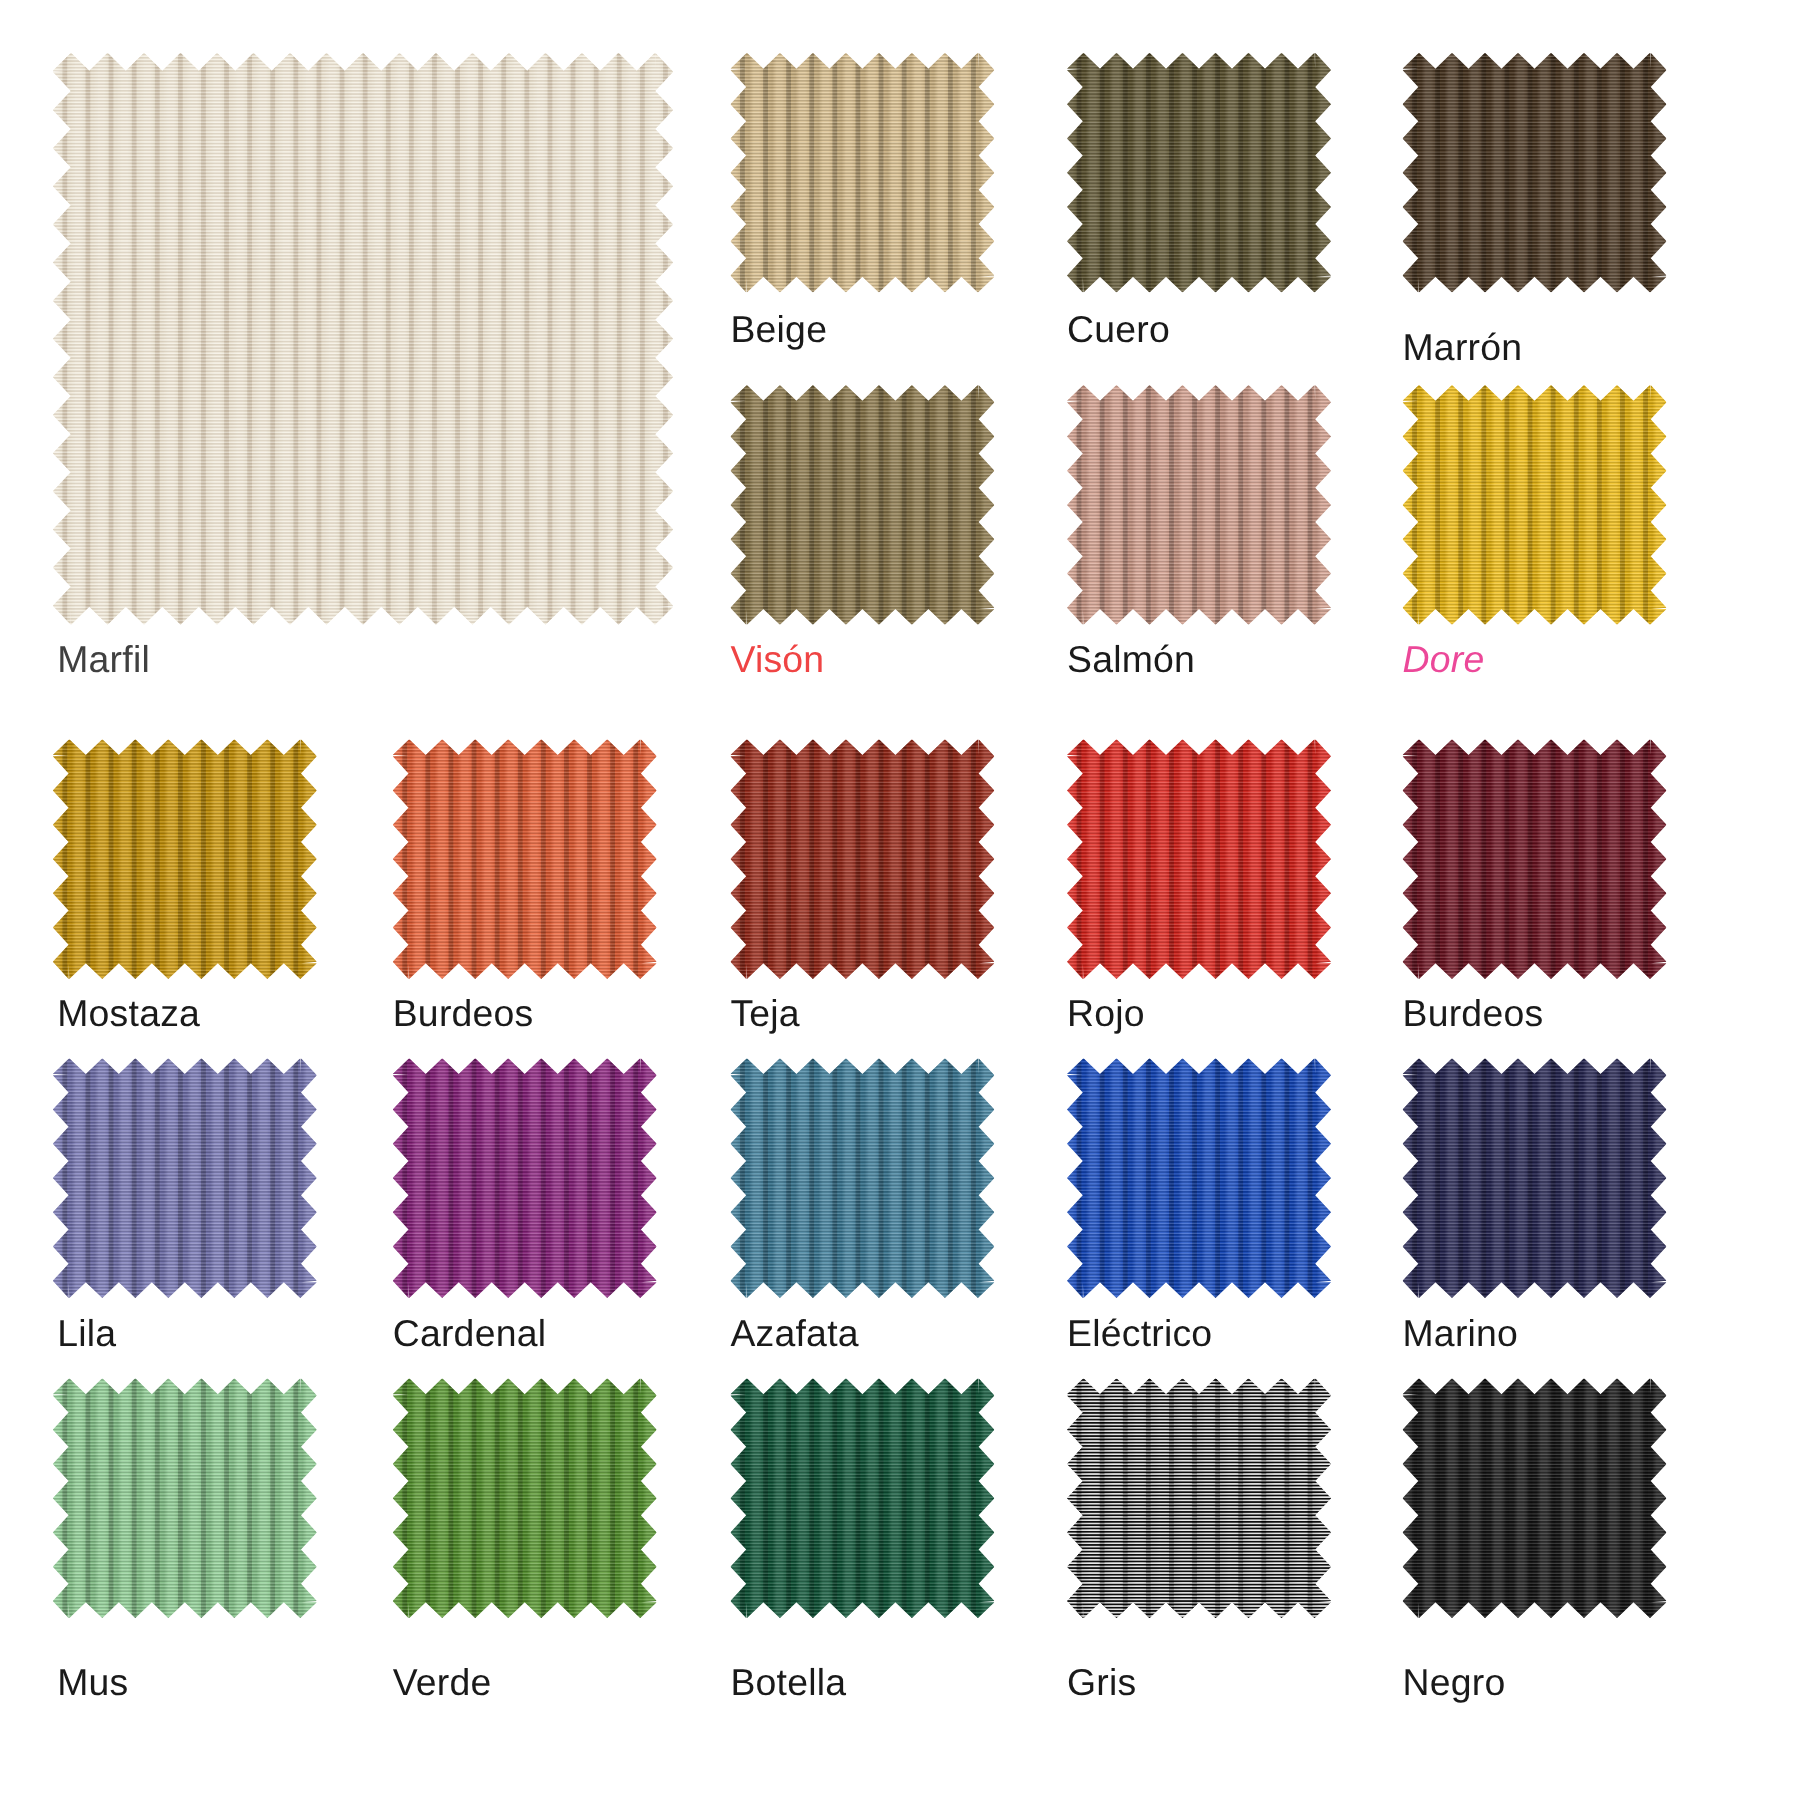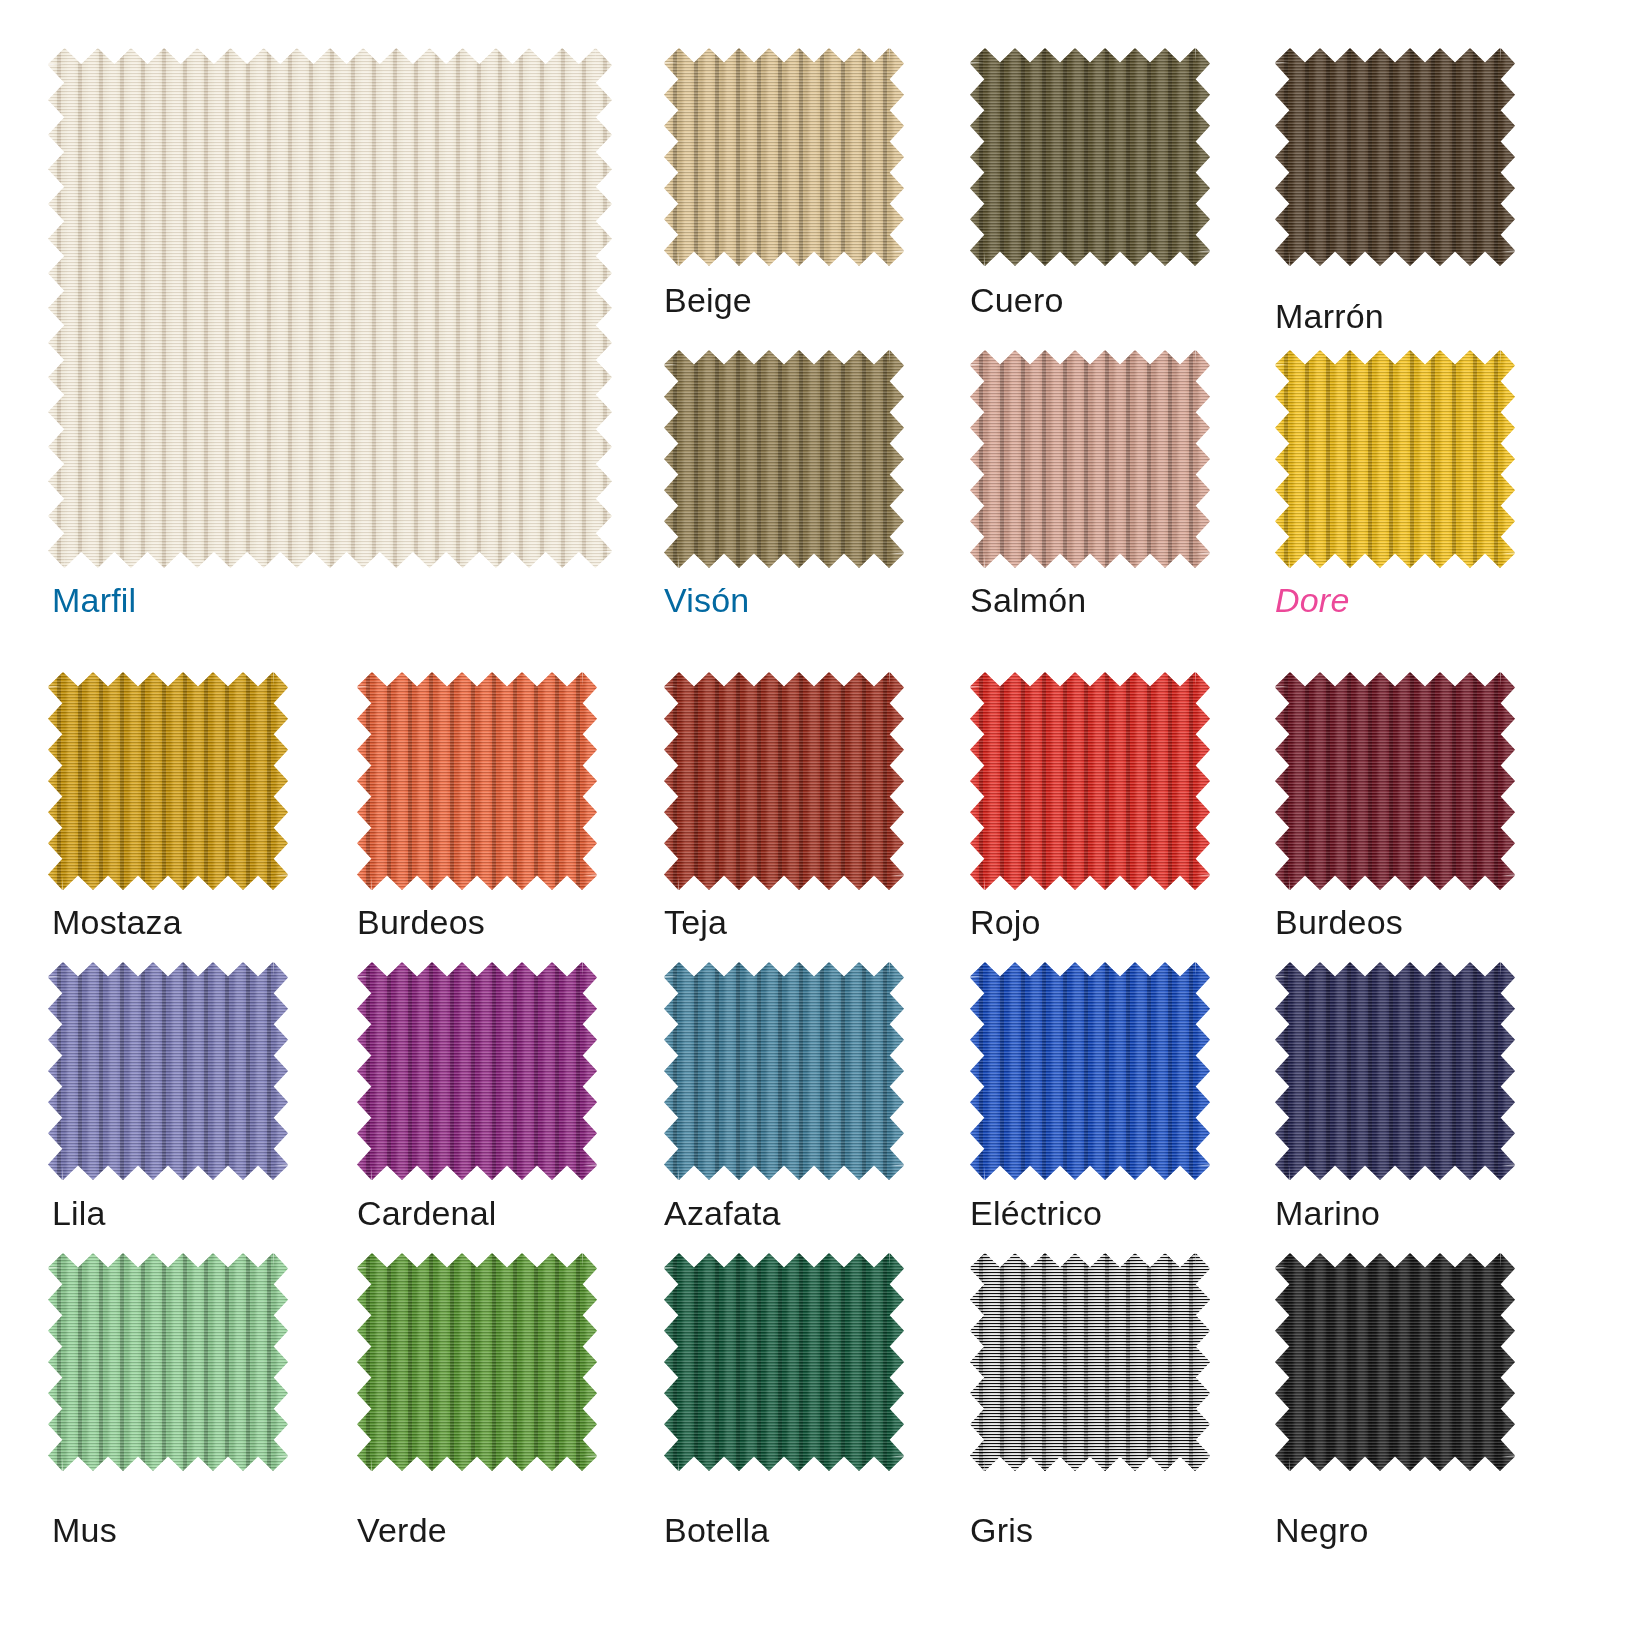--- a/index.html
+++ b/index.html
@@ -140,37 +140,37 @@
     white-space: nowrap;
   }
 </style>
 </head>
 <body>
 
 <div id="swatch-board" style="background: rgb(255, 255, 255);">
     <div class="swatch-cell" style="left: 48px; top: 48px; width: 564px;">
       <div class="swatch-fabric pale" style="--base: #efe8d6; --pink-clip: polygon(0.000% 3.138%,2.941% 0.000%,5.882% 3.138%,8.824% 0.000%,11.765% 3.138%,14.706% 0.000%,17.647% 3.138%,20.588% 0.000%,23.529% 3.138%,26.471% 0.000%,29.412% 3.138%,32.353% 0.000%,35.294% 3.138%,38.235% 0.000%,41.176% 3.138%,44.118% 0.000%,47.059% 3.138%,50.000% 0.000%,52.941% 3.138%,55.882% 0.000%,58.824% 3.138%,61.765% 0.000%,64.706% 3.138%,67.647% 0.000%,70.588% 3.138%,73.529% 0.000%,76.471% 3.138%,79.412% 0.000%,82.353% 3.138%,85.294% 0.000%,88.235% 3.138%,91.176% 0.000%,94.118% 3.138%,97.059% 0.000%,97.106% 3.138%,97.106% 0.000%,100.000% 3.333%,97.106% 6.667%,100.000% 10.000%,97.106% 13.333%,100.000% 16.667%,97.106% 20.000%,100.000% 23.333%,97.106% 26.667%,100.000% 30.000%,97.106% 33.333%,100.000% 36.667%,97.106% 40.000%,100.000% 43.333%,97.106% 46.667%,100.000% 50.000%,97.106% 53.333%,100.000% 56.667%,97.106% 60.000%,100.000% 63.333%,97.106% 66.667%,100.000% 70.000%,97.106% 73.333%,100.000% 76.667%,97.106% 80.000%,100.000% 83.333%,97.106% 86.667%,100.000% 90.000%,97.106% 93.333%,100.000% 96.667%,97.106% 96.862%,100.000% 96.862%,97.059% 100.000%,94.118% 96.862%,91.176% 100.000%,88.235% 96.862%,85.294% 100.000%,82.353% 96.862%,79.412% 100.000%,76.471% 96.862%,73.529% 100.000%,70.588% 96.862%,67.647% 100.000%,64.706% 96.862%,61.765% 100.000%,58.824% 96.862%,55.882% 100.000%,52.941% 96.862%,50.000% 100.000%,47.059% 96.862%,44.118% 100.000%,41.176% 96.862%,38.235% 100.000%,35.294% 96.862%,32.353% 100.000%,29.412% 96.862%,26.471% 100.000%,23.529% 96.862%,20.588% 100.000%,17.647% 96.862%,14.706% 100.000%,11.765% 96.862%,8.824% 100.000%,5.882% 96.862%,2.941% 100.000%,2.894% 96.862%,2.894% 100.000%,0.000% 96.667%,2.894% 93.333%,0.000% 90.000%,2.894% 86.667%,0.000% 83.333%,2.894% 80.000%,0.000% 76.667%,2.894% 73.333%,0.000% 70.000%,2.894% 66.667%,0.000% 63.333%,2.894% 60.000%,0.000% 56.667%,2.894% 53.333%,0.000% 50.000%,2.894% 46.667%,0.000% 43.333%,2.894% 40.000%,0.000% 36.667%,2.894% 33.333%,0.000% 30.000%,2.894% 26.667%,0.000% 23.333%,2.894% 20.000%,0.000% 16.667%,2.894% 13.333%,0.000% 10.000%,2.894% 6.667%,0.000% 3.333%,2.894% 3.138%); height: 520px;"></div>
     </div>
-    <div class="swatch-label" style="position: absolute; left: 52px; top: 583px; color: #0369a1;">Marfil</div>
+    <div class="swatch-label" style="position: absolute; left: 52px; top: 583px; color: #404040;">Marfil</div>
     <div class="swatch-cell" style="left: 664px; top: 48px; width: 240px;">
       <div class="swatch-fabric" style="--base: #ddc18d; --pink-clip: polygon(0.000% 6.606%,6.250% 0.000%,12.500% 6.606%,18.750% 0.000%,25.000% 6.606%,31.250% 0.000%,37.500% 6.606%,43.750% 0.000%,50.000% 6.606%,56.250% 0.000%,62.500% 6.606%,68.750% 0.000%,75.000% 6.606%,81.250% 0.000%,87.500% 6.606%,93.750% 0.000%,94.000% 6.606%,94.000% 0.000%,100.000% 7.143%,94.000% 14.286%,100.000% 21.429%,94.000% 28.571%,100.000% 35.714%,94.000% 42.857%,100.000% 50.000%,94.000% 57.143%,100.000% 64.286%,94.000% 71.429%,100.000% 78.571%,94.000% 85.714%,100.000% 92.857%,94.000% 93.394%,100.000% 93.394%,93.750% 100.000%,87.500% 93.394%,81.250% 100.000%,75.000% 93.394%,68.750% 100.000%,62.500% 93.394%,56.250% 100.000%,50.000% 93.394%,43.750% 100.000%,37.500% 93.394%,31.250% 100.000%,25.000% 93.394%,18.750% 100.000%,12.500% 93.394%,6.250% 100.000%,6.000% 93.394%,6.000% 100.000%,0.000% 92.857%,6.000% 85.714%,0.000% 78.571%,6.000% 71.429%,0.000% 64.286%,6.000% 57.143%,0.000% 50.000%,6.000% 42.857%,0.000% 35.714%,6.000% 28.571%,0.000% 21.429%,6.000% 14.286%,0.000% 7.143%,6.000% 6.606%); height: 218px;"></div>
     </div>
     <div class="swatch-label" style="position: absolute; left: 664px; top: 283px; color: rgb(26, 26, 26);">Beige</div>
     <div class="swatch-cell" style="left: 970px; top: 48px; width: 240px;">
       <div class="swatch-fabric" style="--base: #5f5530; --pink-clip: polygon(0.000% 6.606%,6.250% 0.000%,12.500% 6.606%,18.750% 0.000%,25.000% 6.606%,31.250% 0.000%,37.500% 6.606%,43.750% 0.000%,50.000% 6.606%,56.250% 0.000%,62.500% 6.606%,68.750% 0.000%,75.000% 6.606%,81.250% 0.000%,87.500% 6.606%,93.750% 0.000%,94.000% 6.606%,94.000% 0.000%,100.000% 7.143%,94.000% 14.286%,100.000% 21.429%,94.000% 28.571%,100.000% 35.714%,94.000% 42.857%,100.000% 50.000%,94.000% 57.143%,100.000% 64.286%,94.000% 71.429%,100.000% 78.571%,94.000% 85.714%,100.000% 92.857%,94.000% 93.394%,100.000% 93.394%,93.750% 100.000%,87.500% 93.394%,81.250% 100.000%,75.000% 93.394%,68.750% 100.000%,62.500% 93.394%,56.250% 100.000%,50.000% 93.394%,43.750% 100.000%,37.500% 93.394%,31.250% 100.000%,25.000% 93.394%,18.750% 100.000%,12.500% 93.394%,6.250% 100.000%,6.000% 93.394%,6.000% 100.000%,0.000% 92.857%,6.000% 85.714%,0.000% 78.571%,6.000% 71.429%,0.000% 64.286%,6.000% 57.143%,0.000% 50.000%,6.000% 42.857%,0.000% 35.714%,6.000% 28.571%,0.000% 21.429%,6.000% 14.286%,0.000% 7.143%,6.000% 6.606%); height: 218px;"></div>
     </div>
     <div class="swatch-label" style="position: absolute; left: 970px; top: 283px; color: rgb(26, 26, 26);">Cuero</div>
     <div class="swatch-cell" style="left: 1275px; top: 48px; width: 240px;">
       <div class="swatch-fabric" style="--base: #4b3620; --pink-clip: polygon(0.000% 6.606%,6.250% 0.000%,12.500% 6.606%,18.750% 0.000%,25.000% 6.606%,31.250% 0.000%,37.500% 6.606%,43.750% 0.000%,50.000% 6.606%,56.250% 0.000%,62.500% 6.606%,68.750% 0.000%,75.000% 6.606%,81.250% 0.000%,87.500% 6.606%,93.750% 0.000%,94.000% 6.606%,94.000% 0.000%,100.000% 7.143%,94.000% 14.286%,100.000% 21.429%,94.000% 28.571%,100.000% 35.714%,94.000% 42.857%,100.000% 50.000%,94.000% 57.143%,100.000% 64.286%,94.000% 71.429%,100.000% 78.571%,94.000% 85.714%,100.000% 92.857%,94.000% 93.394%,100.000% 93.394%,93.750% 100.000%,87.500% 93.394%,81.250% 100.000%,75.000% 93.394%,68.750% 100.000%,62.500% 93.394%,56.250% 100.000%,50.000% 93.394%,43.750% 100.000%,37.500% 93.394%,31.250% 100.000%,25.000% 93.394%,18.750% 100.000%,12.500% 93.394%,6.250% 100.000%,6.000% 93.394%,6.000% 100.000%,0.000% 92.857%,6.000% 85.714%,0.000% 78.571%,6.000% 71.429%,0.000% 64.286%,6.000% 57.143%,0.000% 50.000%,6.000% 42.857%,0.000% 35.714%,6.000% 28.571%,0.000% 21.429%,6.000% 14.286%,0.000% 7.143%,6.000% 6.606%); height: 218px;"></div>
     </div>
     <div class="swatch-label" style="position: absolute; left: 1275px; top: 283px; color: rgb(26, 26, 26); margin-top: 16px;">Marrón</div>
     <div class="swatch-cell" style="left: 664px; top: 350px; width: 240px;">
       <div class="swatch-fabric" style="--base: #8e7a4b; --pink-clip: polygon(0.000% 6.606%,6.250% 0.000%,12.500% 6.606%,18.750% 0.000%,25.000% 6.606%,31.250% 0.000%,37.500% 6.606%,43.750% 0.000%,50.000% 6.606%,56.250% 0.000%,62.500% 6.606%,68.750% 0.000%,75.000% 6.606%,81.250% 0.000%,87.500% 6.606%,93.750% 0.000%,94.000% 6.606%,94.000% 0.000%,100.000% 7.143%,94.000% 14.286%,100.000% 21.429%,94.000% 28.571%,100.000% 35.714%,94.000% 42.857%,100.000% 50.000%,94.000% 57.143%,100.000% 64.286%,94.000% 71.429%,100.000% 78.571%,94.000% 85.714%,100.000% 92.857%,94.000% 93.394%,100.000% 93.394%,93.750% 100.000%,87.500% 93.394%,81.250% 100.000%,75.000% 93.394%,68.750% 100.000%,62.500% 93.394%,56.250% 100.000%,50.000% 93.394%,43.750% 100.000%,37.500% 93.394%,31.250% 100.000%,25.000% 93.394%,18.750% 100.000%,12.500% 93.394%,6.250% 100.000%,6.000% 93.394%,6.000% 100.000%,0.000% 92.857%,6.000% 85.714%,0.000% 78.571%,6.000% 71.429%,0.000% 64.286%,6.000% 57.143%,0.000% 50.000%,6.000% 42.857%,0.000% 35.714%,6.000% 28.571%,0.000% 21.429%,6.000% 14.286%,0.000% 7.143%,6.000% 6.606%); height: 218px;"></div>
     </div>
-    <div class="swatch-label" style="position: absolute; left: 664px; top: 583px; color: #0369a1;">Visón</div>
+    <div class="swatch-label" style="position: absolute; left: 664px; top: 583px; color: #ef4444;">Visón</div>
     <div class="swatch-cell" style="left: 970px; top: 350px; width: 240px;">
       <div class="swatch-fabric" style="--base: #d7a18e; --pink-clip: polygon(0.000% 6.606%,6.250% 0.000%,12.500% 6.606%,18.750% 0.000%,25.000% 6.606%,31.250% 0.000%,37.500% 6.606%,43.750% 0.000%,50.000% 6.606%,56.250% 0.000%,62.500% 6.606%,68.750% 0.000%,75.000% 6.606%,81.250% 0.000%,87.500% 6.606%,93.750% 0.000%,94.000% 6.606%,94.000% 0.000%,100.000% 7.143%,94.000% 14.286%,100.000% 21.429%,94.000% 28.571%,100.000% 35.714%,94.000% 42.857%,100.000% 50.000%,94.000% 57.143%,100.000% 64.286%,94.000% 71.429%,100.000% 78.571%,94.000% 85.714%,100.000% 92.857%,94.000% 93.394%,100.000% 93.394%,93.750% 100.000%,87.500% 93.394%,81.250% 100.000%,75.000% 93.394%,68.750% 100.000%,62.500% 93.394%,56.250% 100.000%,50.000% 93.394%,43.750% 100.000%,37.500% 93.394%,31.250% 100.000%,25.000% 93.394%,18.750% 100.000%,12.500% 93.394%,6.250% 100.000%,6.000% 93.394%,6.000% 100.000%,0.000% 92.857%,6.000% 85.714%,0.000% 78.571%,6.000% 71.429%,0.000% 64.286%,6.000% 57.143%,0.000% 50.000%,6.000% 42.857%,0.000% 35.714%,6.000% 28.571%,0.000% 21.429%,6.000% 14.286%,0.000% 7.143%,6.000% 6.606%); height: 218px;"></div>
     </div>
     <div class="swatch-label" style="position: absolute; left: 970px; top: 583px; color: rgb(26, 26, 26);">Salmón</div>
     <div class="swatch-cell" style="left: 1275px; top: 350px; width: 240px;">
       <div class="swatch-fabric" style="--base: #f5c010; --pink-clip: polygon(0.000% 6.606%,6.250% 0.000%,12.500% 6.606%,18.750% 0.000%,25.000% 6.606%,31.250% 0.000%,37.500% 6.606%,43.750% 0.000%,50.000% 6.606%,56.250% 0.000%,62.500% 6.606%,68.750% 0.000%,75.000% 6.606%,81.250% 0.000%,87.500% 6.606%,93.750% 0.000%,94.000% 6.606%,94.000% 0.000%,100.000% 7.143%,94.000% 14.286%,100.000% 21.429%,94.000% 28.571%,100.000% 35.714%,94.000% 42.857%,100.000% 50.000%,94.000% 57.143%,100.000% 64.286%,94.000% 71.429%,100.000% 78.571%,94.000% 85.714%,100.000% 92.857%,94.000% 93.394%,100.000% 93.394%,93.750% 100.000%,87.500% 93.394%,81.250% 100.000%,75.000% 93.394%,68.750% 100.000%,62.500% 93.394%,56.250% 100.000%,50.000% 93.394%,43.750% 100.000%,37.500% 93.394%,31.250% 100.000%,25.000% 93.394%,18.750% 100.000%,12.500% 93.394%,6.250% 100.000%,6.000% 93.394%,6.000% 100.000%,0.000% 92.857%,6.000% 85.714%,0.000% 78.571%,6.000% 71.429%,0.000% 64.286%,6.000% 57.143%,0.000% 50.000%,6.000% 42.857%,0.000% 35.714%,6.000% 28.571%,0.000% 21.429%,6.000% 14.286%,0.000% 7.143%,6.000% 6.606%); height: 218px;"></div>
     </div>
     <div class="swatch-label" style="position: absolute; left: 1275px; top: 583px; color: #ec4899; font-style: italic;">Dore</div>
     <div class="swatch-cell" style="left: 48px; top: 672px; width: 240px;">
       <div class="swatch-fabric" style="--base: #d19a06; --pink-clip: polygon(0.000% 6.606%,6.250% 0.000%,12.500% 6.606%,18.750% 0.000%,25.000% 6.606%,31.250% 0.000%,37.500% 6.606%,43.750% 0.000%,50.000% 6.606%,56.250% 0.000%,62.500% 6.606%,68.750% 0.000%,75.000% 6.606%,81.250% 0.000%,87.500% 6.606%,93.750% 0.000%,94.000% 6.606%,94.000% 0.000%,100.000% 7.143%,94.000% 14.286%,100.000% 21.429%,94.000% 28.571%,100.000% 35.714%,94.000% 42.857%,100.000% 50.000%,94.000% 57.143%,100.000% 64.286%,94.000% 71.429%,100.000% 78.571%,94.000% 85.714%,100.000% 92.857%,94.000% 93.394%,100.000% 93.394%,93.750% 100.000%,87.500% 93.394%,81.250% 100.000%,75.000% 93.394%,68.750% 100.000%,62.500% 93.394%,56.250% 100.000%,50.000% 93.394%,43.750% 100.000%,37.500% 93.394%,31.250% 100.000%,25.000% 93.394%,18.750% 100.000%,12.500% 93.394%,6.250% 100.000%,6.000% 93.394%,6.000% 100.000%,0.000% 92.857%,6.000% 85.714%,0.000% 78.571%,6.000% 71.429%,0.000% 64.286%,6.000% 57.143%,0.000% 50.000%,6.000% 42.857%,0.000% 35.714%,6.000% 28.571%,0.000% 21.429%,6.000% 14.286%,0.000% 7.143%,6.000% 6.606%); height: 218px;"></div>

